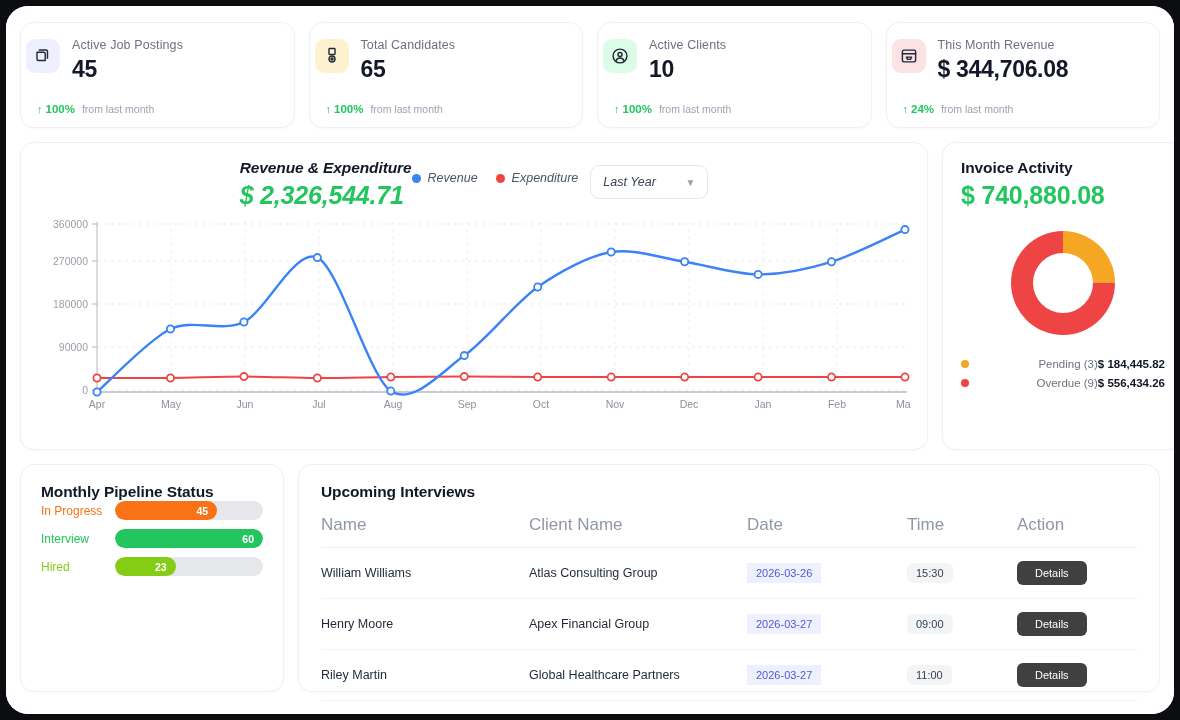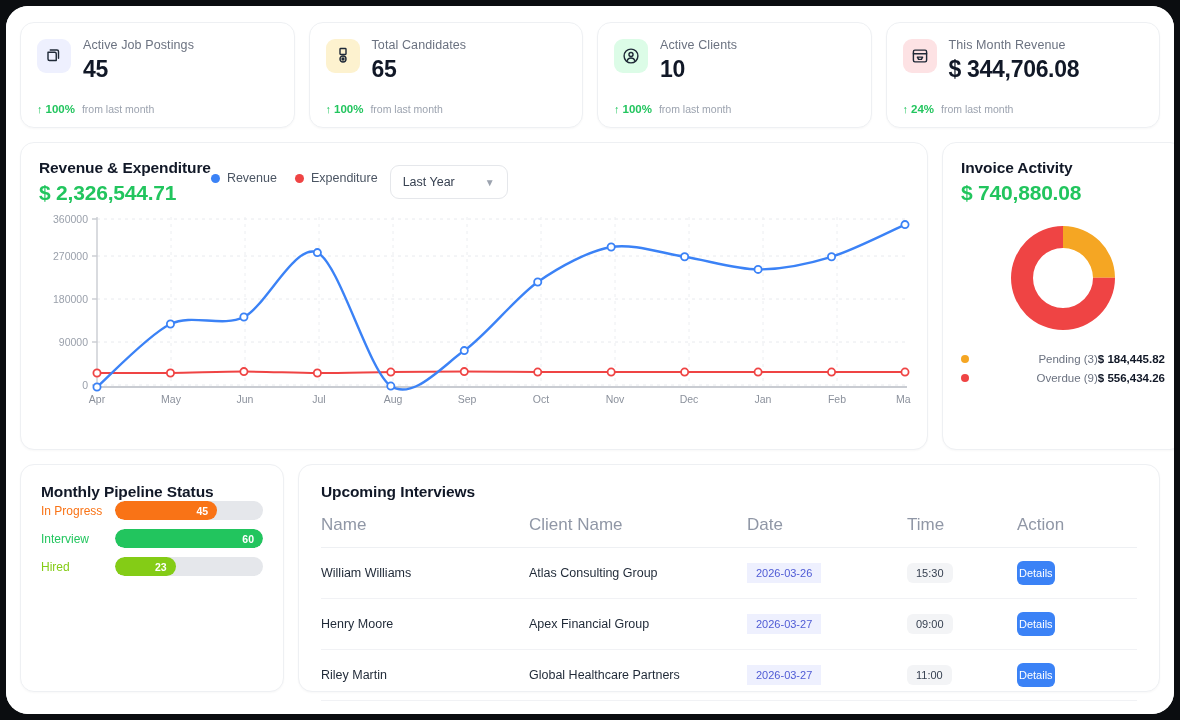--- a/index.html
+++ b/index.html
@@ -27,21 +27,21 @@
   .stats-row {
     display: flex;
     gap: 14px;
     padding: 0 4px;
   }
   .stat-card {
     flex: 1 1 0;
     background: #ffffff;
     border: 1px solid #eef0f3;
     border-radius: 14px;
-    padding: 14px 16px 12px 16px;
+    padding: 14px 16px 12px 5px;
     height: 106px;
     box-shadow: 0 1px 2px rgba(16,24,40,0.03);
     position: relative;
   }
   .stat-top { display: flex; align-items: flex-start; gap: 12px; }
   .stat-icon {
     width: 34px; height: 34px;
     border-radius: 9px;
     display: flex; align-items: center; justify-content: center;
     flex: 0 0 34px;
@@ -85,25 +85,25 @@
     border-radius: 14px;
     box-shadow: 0 1px 2px rgba(16,24,40,0.03);
   }
   .chart-panel { flex: 1 1 auto; width: 908px; padding: 16px 18px 10px 18px; height: 308px;}
   .invoice-panel { flex: 0 0 242px; width: 242px; padding: 16px 18px; height: 308px;}
 
   .panel-title {
     font-size: 15.5px; font-weight: 700; color: #111827; letter-spacing: -0.1px;
   }
   .panel-amount {
-    font-size: 21px; font-weight: 700; color: #22c55e;
+    font-size: 25px; font-weight: 700; color: #22c55e;
     margin-top: 4px; letter-spacing: -0.2px;
   }
 
-  .chart-head { display: flex; align-items: flex-start; justify-content: flex-start; }
+  .chart-head { display: flex; align-items: flex-start; justify-content: center; font-style: italic; }
   .chart-legend { display: flex; align-items: center; gap: 18px; margin-top: 12px; }
   .legend-item { display: flex; align-items: center; gap: 7px; font-size: 12.5px; color: #4b5563; }
   .legend-dot { width: 9px; height: 9px; border-radius: 50%; display: inline-block; }
   .select-box {
     margin-left: 12px; margin-top: 6px;
     width: 118px; height: 34px;
     border: 1px solid #e5e7eb; border-radius: 9px;
     display: flex; align-items: center; justify-content: space-between;
     padding: 0 12px;
     font-size: 12.5px; color: #374151;
@@ -158,22 +158,22 @@
   }
   .date-pill {
     display: inline-block; background: #eef0fe; color: #4f5bd5;
     font-size: 11px; padding: 4px 9px; border-radius: 0;
   }
   .time-pill {
     display: inline-block; background: #f3f4f6; color: #374151;
     font-size: 11px; padding: 4px 9px; border-radius: 6px;
   }
   .details-btn {
-    display: inline-block; background: #3b82f6; color: #ffffff;
-    font-size: 11px; padding: 6px 2px; border-radius: 6px;
+    display: inline-block; background: #404040; color: #ffffff;
+    font-size: 11px; padding: 6px 18px; border-radius: 6px;
     border: none; cursor: pointer; font-family: inherit;
   }
   .col-name { width: 208px; }
   .col-client { width: 218px; }
   .col-date { width: 160px; }
   .col-time { width: 110px; }
 </style>
 </head>
 <body>
 

